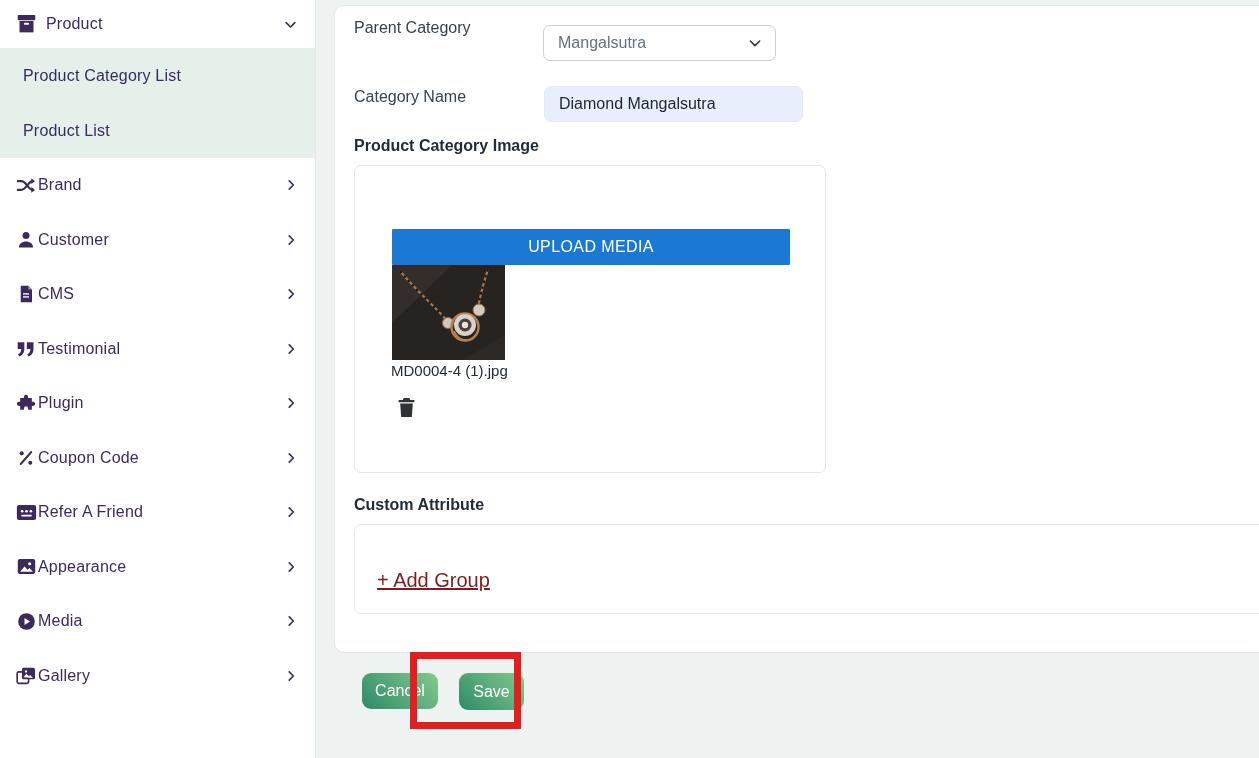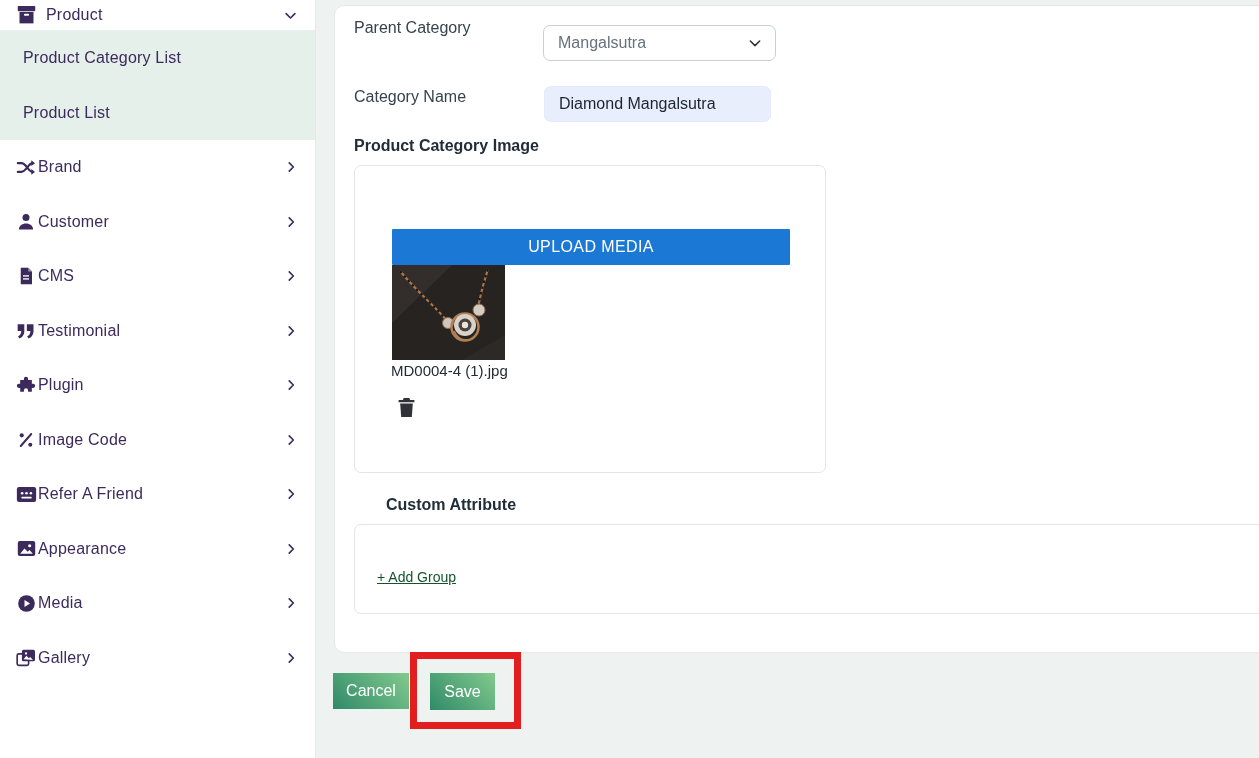--- a/index.html
+++ b/index.html
@@ -11,21 +11,21 @@
     overflow: hidden;
     color: #1f2933;
   }
 
   
   .sidebar {
     position: absolute; left:0; top:0; width:316px; height:758px;
     background:#ffffff; border-right:1px solid #e4e8e6; z-index:2;
   }
   .side-head {
-    display:flex; align-items:center; height:30px; padding:0 17px 0 14px;
+    display:flex; align-items:center; height:48px; padding:0 17px 0 14px;
     color:#3c2a5d; cursor:pointer;
   }
   .side-head .icon, .nav-item .icon {
     width:24px; height:24px; display:flex; align-items:center; justify-content:center;
     color:#3c2a5d; flex:0 0 24px;
   }
   .side-head .label { margin-left:8px; font-size:16px; letter-spacing:.2px; }
   .chev { margin-left:auto; display:flex; color:#3c2a5d; }
   .submenu { background:#e6f0eb; }
   .submenu-item {
@@ -45,21 +45,21 @@
   }
   .form-label { position:absolute; font-size:16px; color:#36424e; }
   .select {
     position:absolute; left:208px; top:19px; width:233px; height:36px;
     border:1px solid #c8cfd6; border-radius:7px; background:#fff;
     display:flex; align-items:center; padding:0 12px 0 14px;
     font-size:16px; color:#67727e; cursor:pointer;
   }
   .select .sel-chev { margin-left:auto; display:flex; color:#31373d; }
   .text-input {
-    position:absolute; left:209px; top:80px; width:227px; height:36px;
+    position:absolute; left:209px; top:80px; width:259px; height:36px;
     background:#e8eefb; border:1px solid #e2e9f8; border-radius:7px;
     font-family:"Liberation Sans",sans-serif; font-size:16px; color:#1b2530;
     padding:0 14px; outline:none;
   }
   .section-title { position:absolute; font-size:16px; font-weight:bold; color:#222d3a; }
   .image-box {
     position:absolute; left:19px; top:159px; width:472px; height:308px;
     border:1px solid #e2e6e5; border-radius:7px; background:#fff;
   }
   .upload-btn {
@@ -72,29 +72,29 @@
   .file-name { position:absolute; left:36px; top:196px; font-size:15px; color:#232c34; }
   .trash-btn {
     position:absolute; left:39px; top:231px; width:24px; height:24px;
     background:none; border:none; cursor:pointer; color:#2f3337; padding:0;
   }
   .custom-box {
     position:absolute; left:19px; top:518px; width:1000px; height:90px;
     border:1px solid #e2e6e5; border-radius:7px 0 0 7px; background:#fff;
   }
   .add-group {
-    position:absolute; left:22px; top:44px; font-size:14px; font-weight:500;
-    color:#14532d; text-decoration:underline; cursor:pointer;
+    position:absolute; left:22px; top:44px; font-size:20px; font-weight:500;
+    color:#7f1d1d; text-decoration:underline; cursor:pointer;
   }
 
   
   .btn {
-    position:absolute; border:none; border-radius:0; color:#fff;
+    position:absolute; border:none; border-radius:9px; color:#fff;
     font-family:"Liberation Sans",sans-serif; font-size:16px; cursor:pointer;
-    background:linear-gradient(45deg,#2f8a68 0%,#83ca8e 100%); z-index:3;
+    background:linear-gradient(45deg,#2f8a68 0%,#83ca8e 100%); z-index:3;margin-left:29px;
   }
   .btn-cancel { left:333px; top:673px; width:76px; height:36px; }
   .btn-save  { left:430px; top:673px; width:65px; height:37px; }
   .annotation {
     position:absolute; left:410px; top:652px; width:111px; height:77px;
     border:7px solid #e31e1e; z-index:4; pointer-events:none;
   }
 </style>
 </head>
 <body>
@@ -206,21 +206,21 @@
   </div>
 
   <div class="nav-item">
     <span class="icon">
       <svg width="18" height="18" viewBox="0 0 24 24">
         <line x1="19" y1="4" x2="5" y2="20" stroke="currentColor" stroke-width="2.6" stroke-linecap="round"></line>
         <circle cx="6.3" cy="5.8" r="2.7" fill="currentColor"></circle>
           <circle cx="17.7" cy="18.2" r="2.7" fill="currentColor"></circle>
       </svg>
     </span>
-    <span class="label">Image Code</span>
+    <span class="label">Coupon Code</span>
     <span class="chev">
       <svg width="14" height="14" viewBox="0 0 24 24" fill="none" stroke="currentColor" stroke-width="2.8" stroke-linecap="round" stroke-linejoin="round">
           <path d="M9 5l7 7-7 7"></path>
         </svg>
     </span>
   </div>
 
   <div class="nav-item">
     <span class="icon">
       <svg width="21" height="17" viewBox="0 0 24 19" fill="currentColor">
@@ -331,21 +331,21 @@
     <span class="file-name">MD0004-4 (1).jpg</span>
 
     <button class="trash-btn" aria-label="delete image">
       <svg width="19" height="21" viewBox="0 0 24 26" fill="currentColor">
         <path d="M8.5 1h7l1.2 2.5H22v3H2v-3h5.3z"></path>
         <path d="M4 8h16l-1.3 17H5.3z"></path>
       </svg>
     </button>
   </div>
 
-  <span class="section-title" style="left:19px; top:490px;margin-left:32px;">Custom Attribute</span>
+  <span class="section-title" style="left:19px; top:490px;">Custom Attribute</span>
 
   <div class="custom-box">
     <a class="add-group">+ Add Group</a>
   </div>
 
 </section>
 
 <button class="btn btn-cancel">Cancel</button>
 <button class="btn btn-save">Save</button>
 <div class="annotation"></div>

